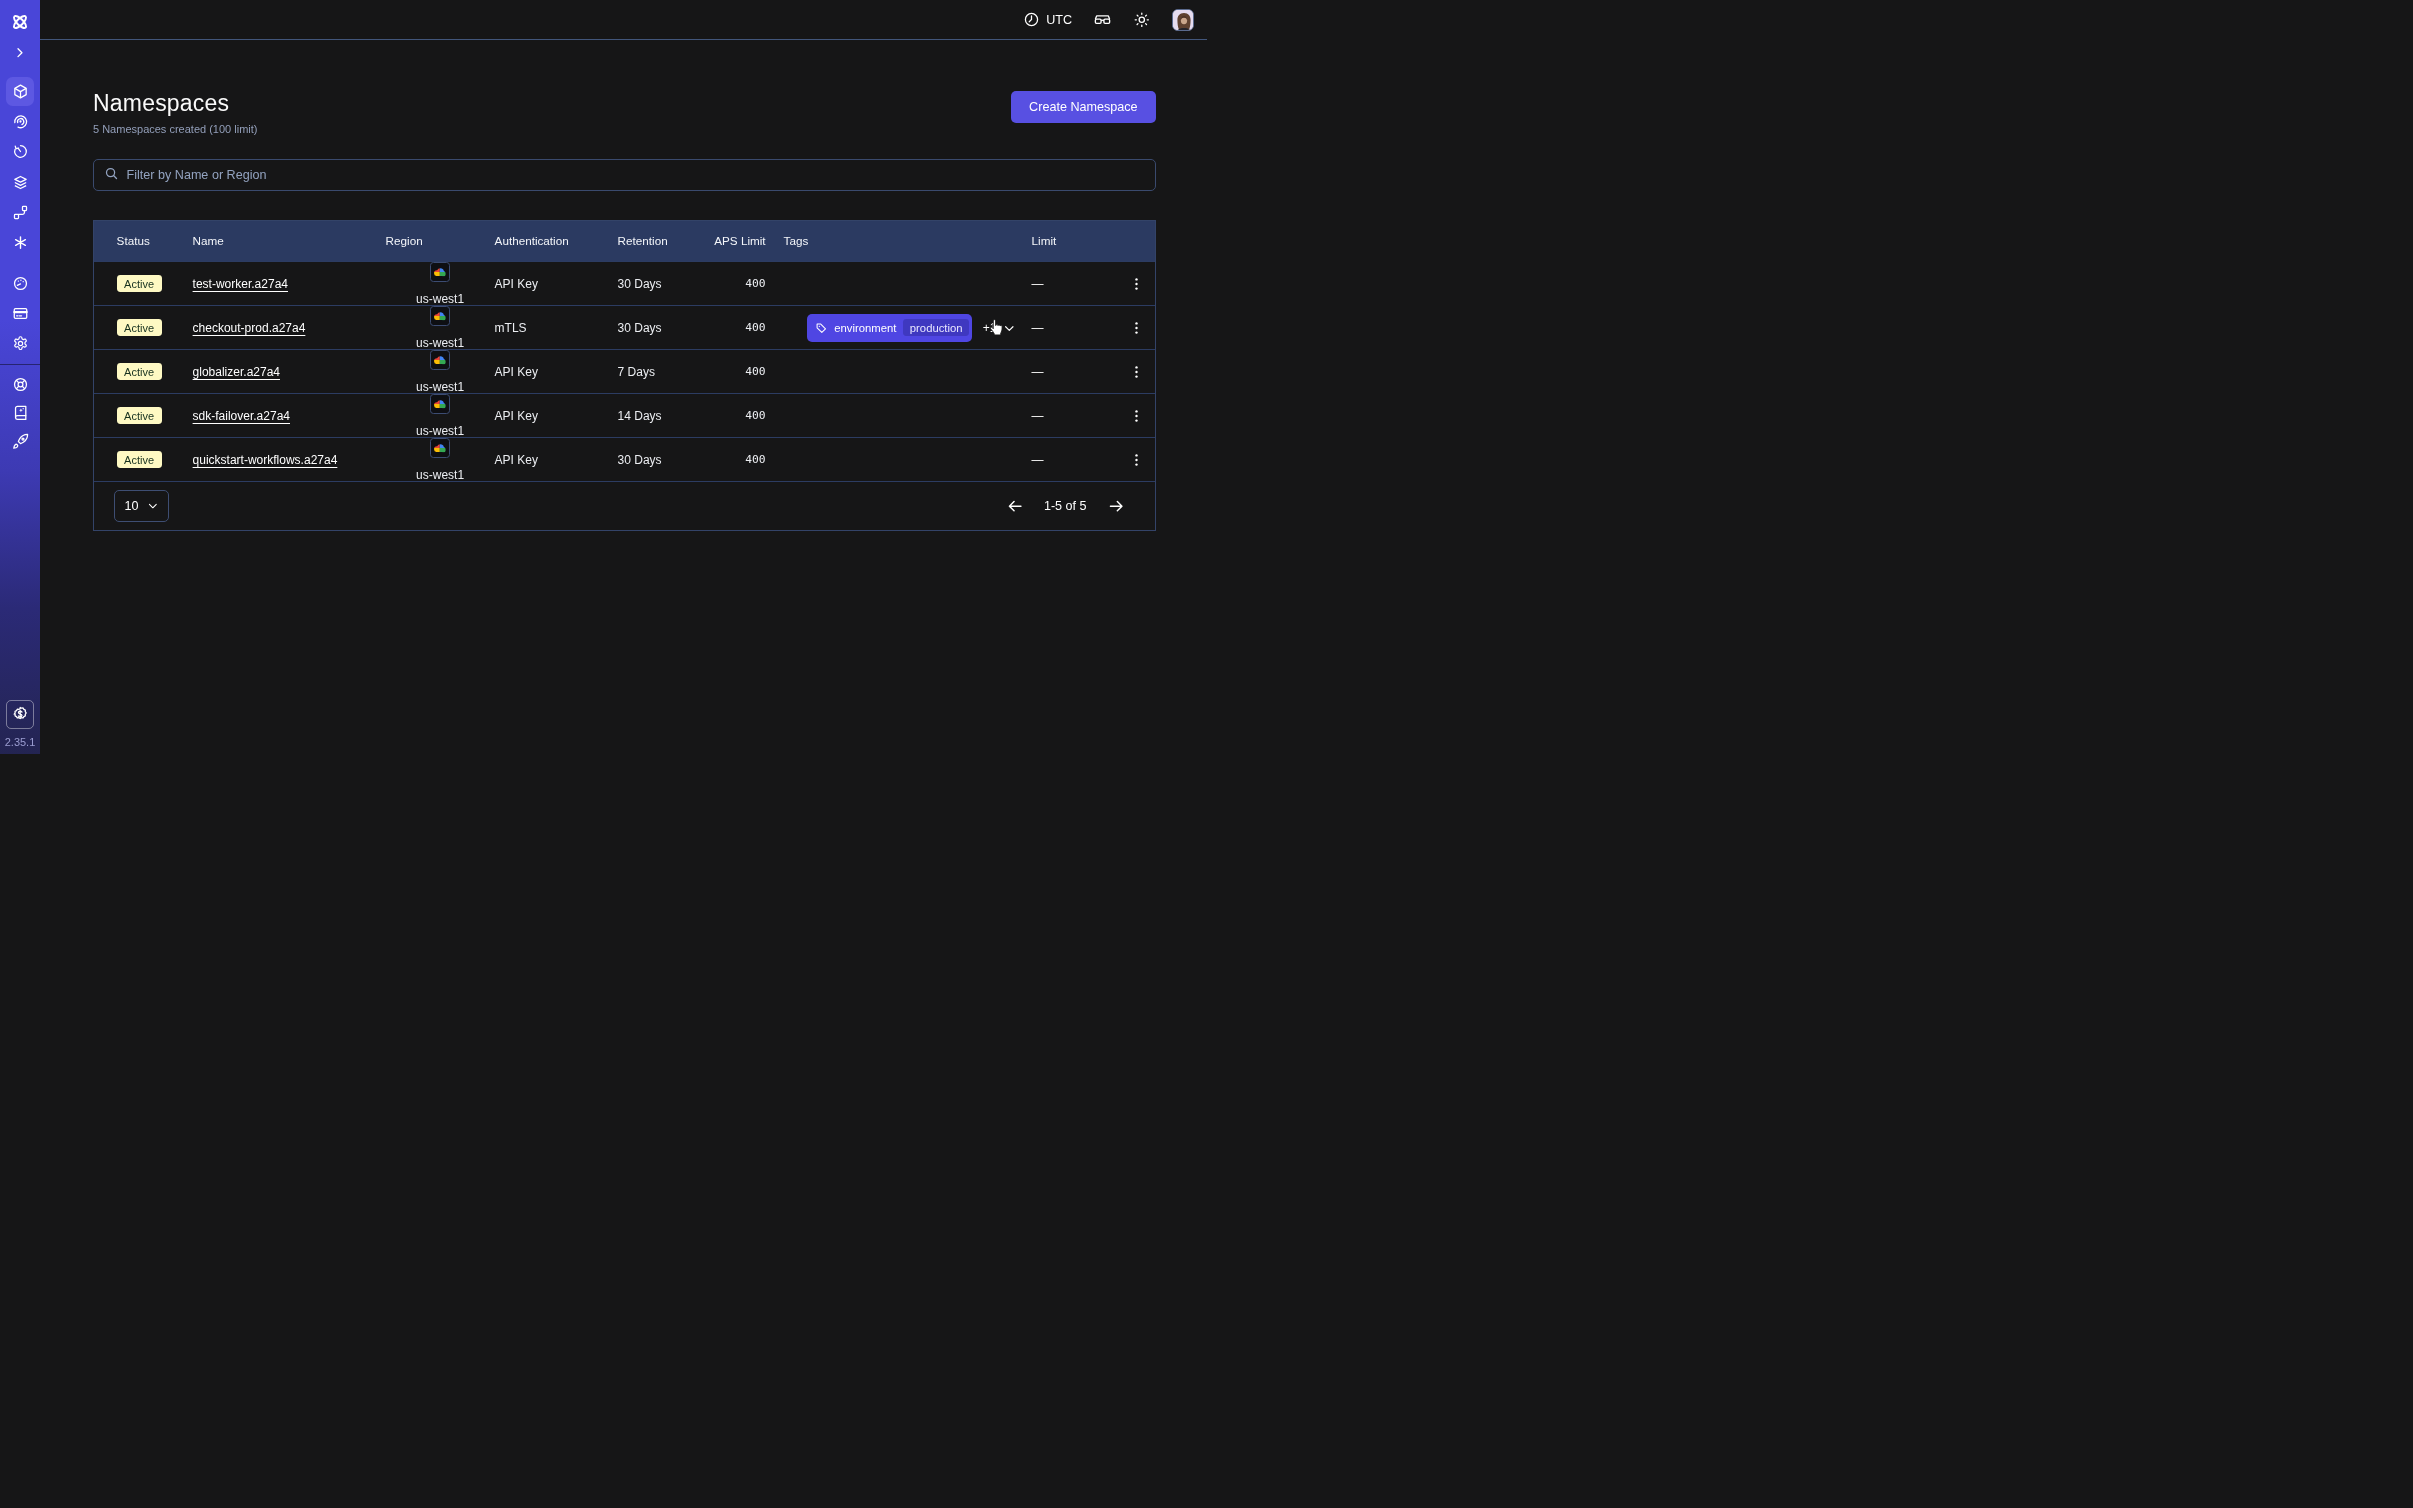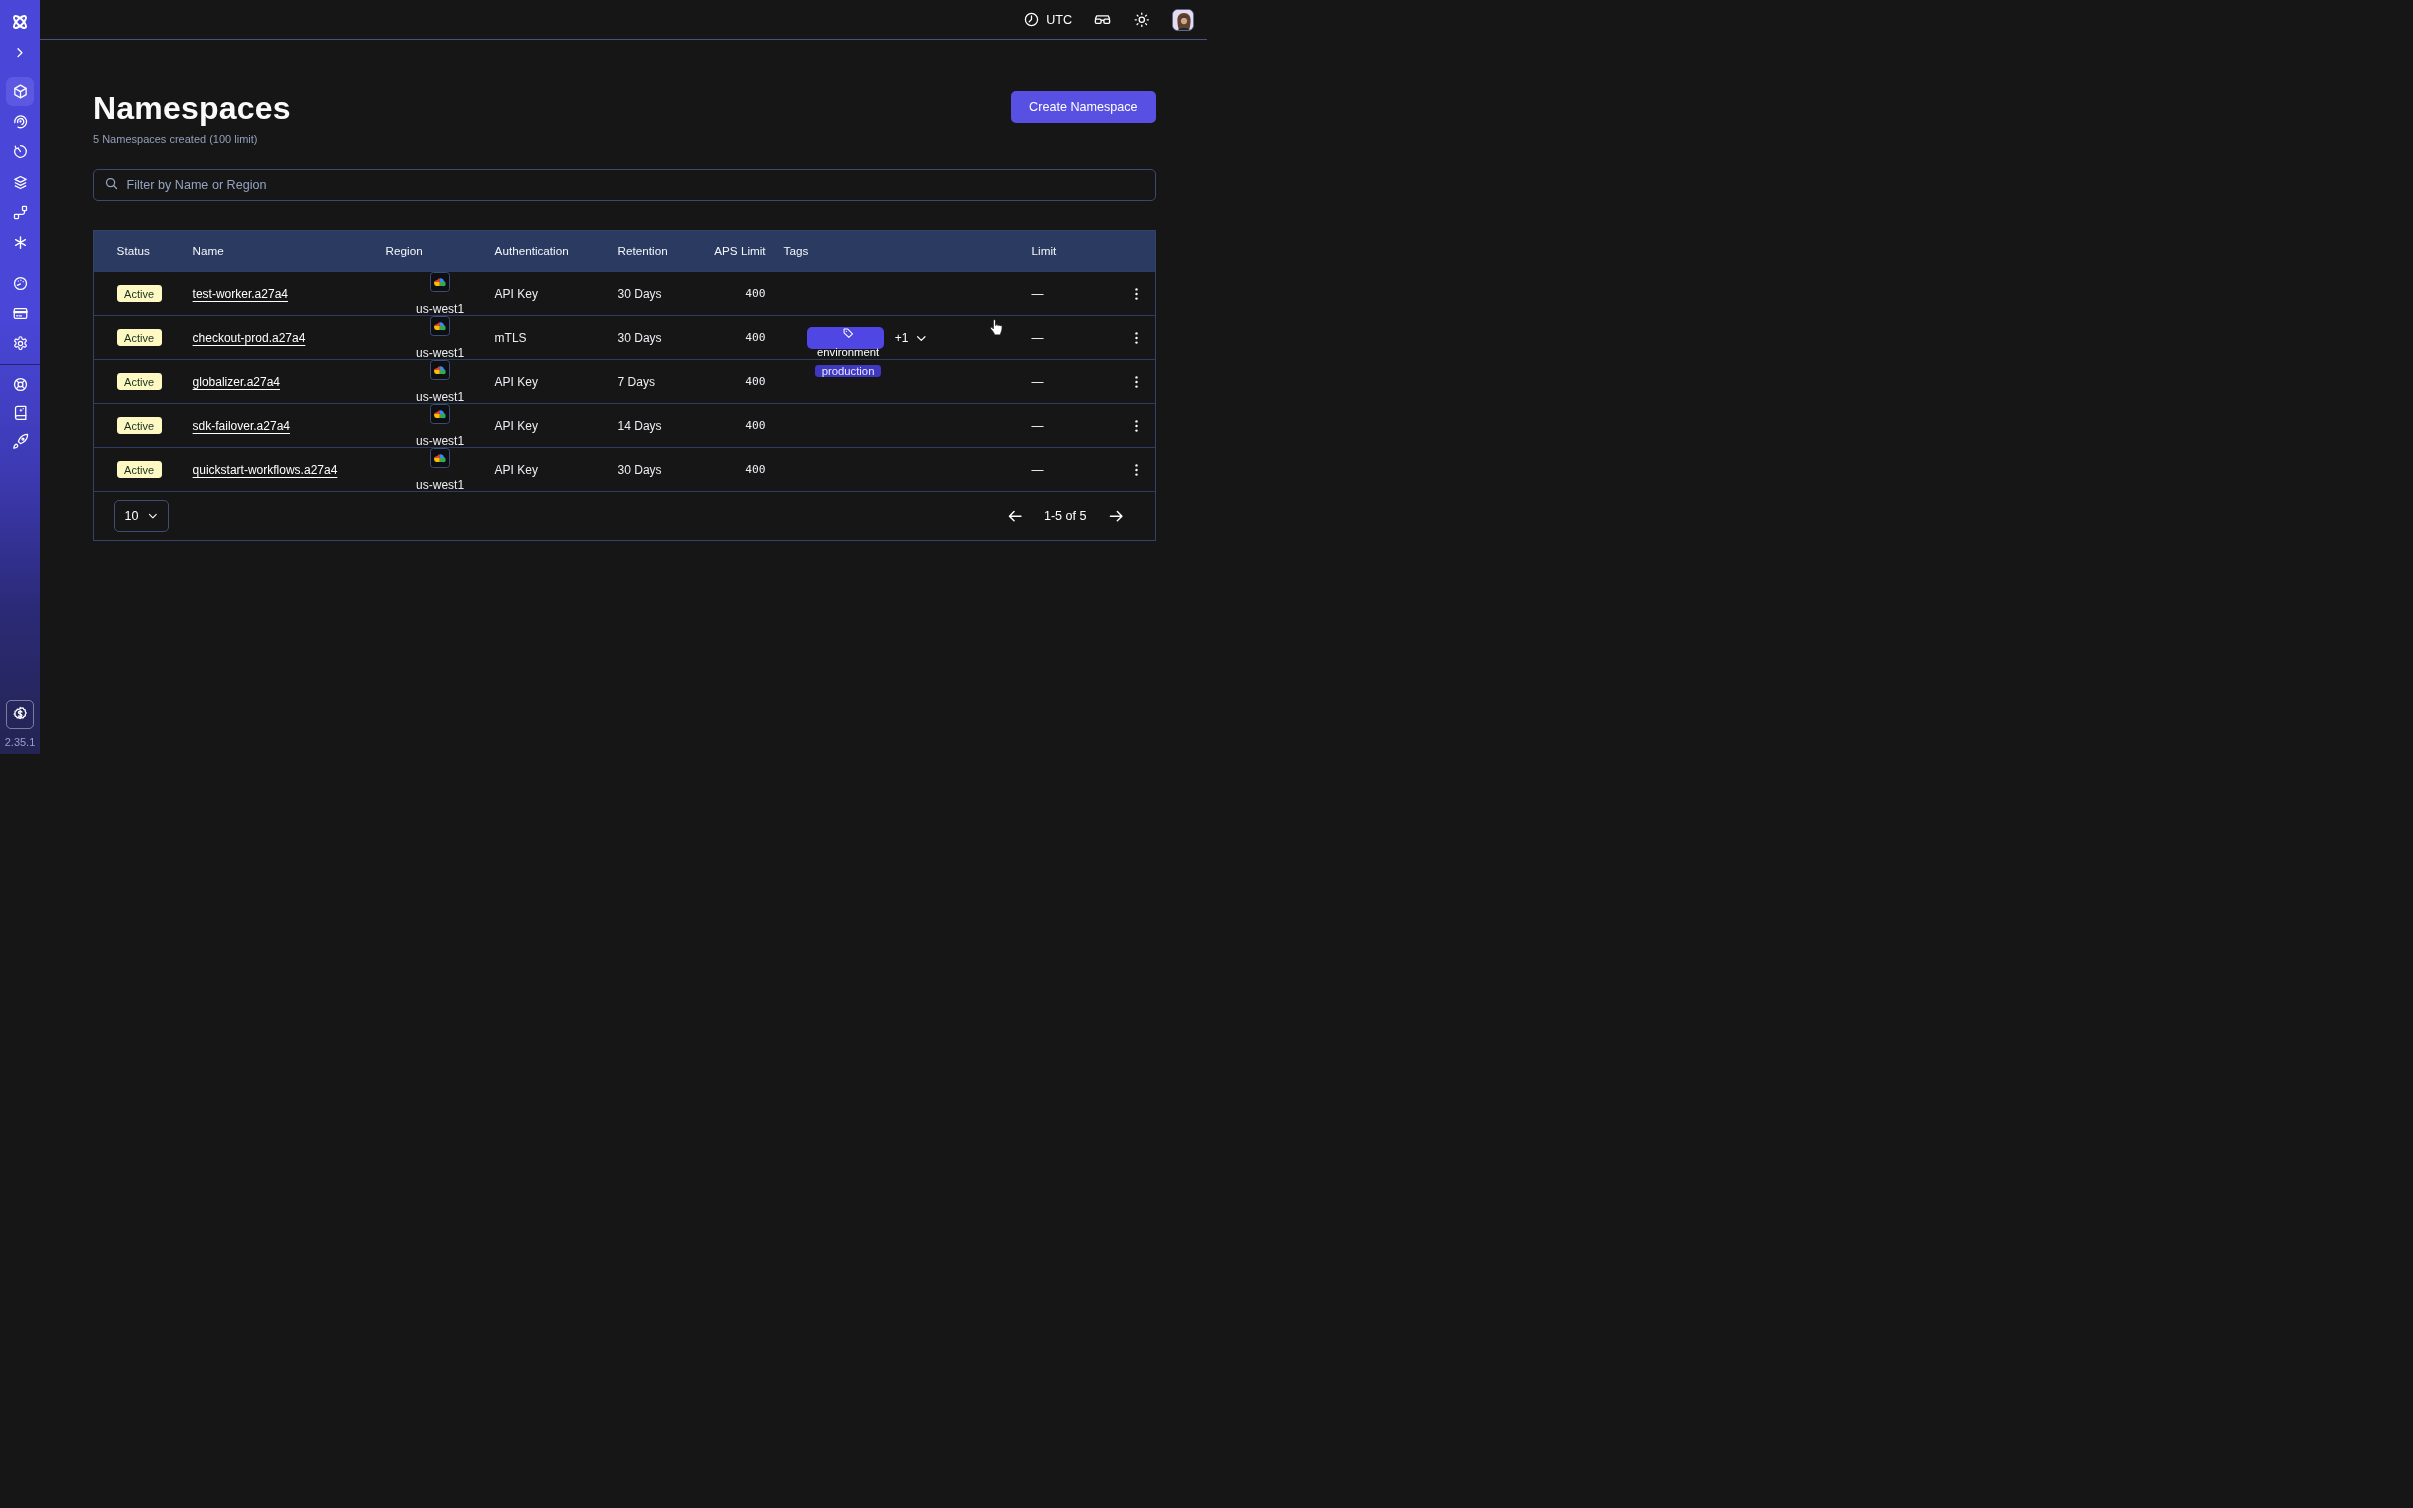--- a/index.html
+++ b/index.html
@@ -33,21 +33,21 @@
     display:flex; align-items:center; justify-content:flex-end; padding-right:13.4px; gap:21px; }
   .tz { display:flex; align-items:center; gap:5.9px; font-size:12.6px; color:#fff; cursor:pointer;}
   .topbar svg { display:block; }
   .top-icon { color:#fff; cursor:pointer; display:flex; align-items:center; }
   .avatar { width:22px; height:22px; border-radius:5.9px; border:1.3px solid #5a6a8e; overflow:hidden;
     cursor:pointer; background:#e6dcf0;}
 
   
   .content { padding:0 51px 0 53px; }
   .page-head { margin-top:50px; display:flex; justify-content:space-between; align-items:flex-start; }
-  .page-title { font-size:32px; font-weight:700; letter-spacing:0.2px; color:#fafafa;}
+  .page-title { font-size:23px; font-weight:400; letter-spacing:0.2px; color:#fafafa;}
   .page-sub { margin-top:5.9px; font-size:11px; color:#939fba; }
   .create-btn { margin-top:1px; background:#5850e2; color:#fff; border:none; border-radius:5px;
     height:32px; padding:0 18.4px; font-size:12.6px; font-weight:500; cursor:pointer;
     font-family:"Liberation Sans",sans-serif;}
 
   .filter-wrap { margin-top:24px; height:32px; border:0.8px solid #3a4a6e; border-radius:5px;
     display:flex; align-items:center; padding:0 10px; gap:7.5px; color:#93a3c0; }
   .filter-wrap input { flex:1; background:transparent; border:none; outline:none; color:#737373;
     font-size:12.6px; font-family:"Liberation Sans",sans-serif; }
   .filter-wrap input::placeholder { color:#93a3c0; }
@@ -63,21 +63,21 @@
   .trow:first-of-type { border-top:none; }
   .badge { display:inline-block; background:#fef9c3; color:#16311e; font-size:11px; font-weight:500;
     padding:2.5px 7.5px; border-radius:3.4px; }
   .ns-link { color:#fff; text-decoration:underline; text-underline-offset:3.4px; cursor:pointer; font-weight:400;}
   .region-cell { display:flex; align-items:center; gap:10px;flex-direction:column; }
   .gcp-box { width:20px; height:20px; border:0.8px solid #3c4c72; border-radius:3.4px; background:#0e0f13;
     display:flex; align-items:center; justify-content:center; }
   .aps-cell { text-align:right; font-family:"DejaVu Sans Mono", monospace; font-size:11.3px; }
   .tags-cell { padding-left:41px; display:flex; align-items:center; gap:11px; }
   .tag-pill { display:inline-flex; align-items:center; gap:6.7px; background:#4f46e3; color:#fff;
-    height:22px; padding:0 2.5px 0 8.4px; border-radius:5px; font-size:11.3px; cursor:pointer;flex-direction:column;}
+    height:28px; padding:0 2.5px 0 8.4px; border-radius:5px; font-size:11.3px; cursor:pointer;}
   .tag-pill .tag-val { background:#3f38c0; color:#e8e6ff; height:17px; display:flex; align-items:center;
     padding:0 6.7px; border-radius:3.4px; margin-right:0; }
   .tag-more { display:flex; align-items:center; gap:6.7px; color:#fff; font-size:12px; cursor:pointer;}
   .export-cell { color:#fff; }
   .kebab { justify-self:center; width:23.5px; height:23.5px; display:flex; align-items:center;
     justify-content:center; cursor:pointer; }
 
   .tfoot { height:49px; border-top:0.8px solid #2c3c62; display:flex; align-items:center;
     padding:0 30px 0 20px; }
   .pagesize { width:55px; height:32px; border:0.8px solid #3e4e73; border-radius:5px; display:flex;

